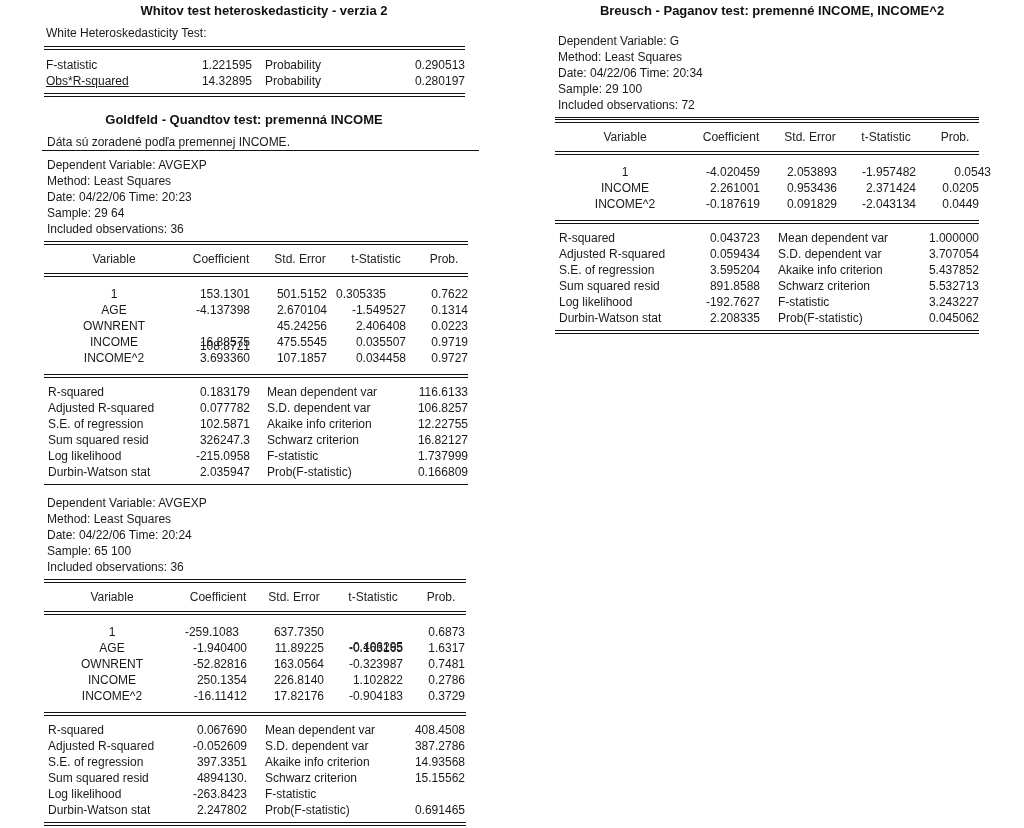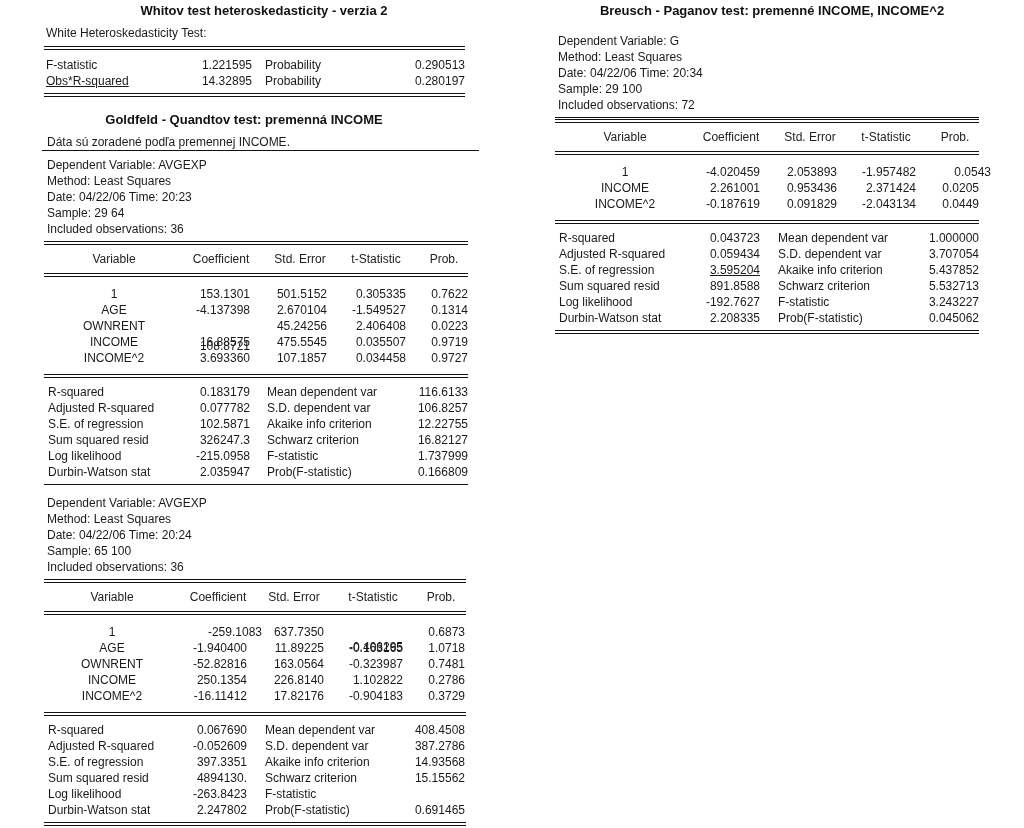--- a/index.html
+++ b/index.html
@@ -54,21 +54,21 @@
       <span class="cell c" style="left:132px; width:90px;">Coefficient</span>
       <span class="cell c" style="left:211px; width:90px;">Std. Error</span>
       <span class="cell c" style="left:287px; width:90px;">t-Statistic</span>
       <span class="cell c" style="left:355px; width:90px;">Prob.</span>
     </div>
     <div class="dline" style="left:44px; top:273px; width:424px;"></div>
     <div class="row" style="left:44px; top:286px; width:424px;">
       <span class="cell c" style="left:20px; width:100px;">1</span>
       <span class="cell r" style="left:116px; width:90px;">153.1301</span>
       <span class="cell r" style="left:193px; width:90px;">501.5152</span>
-      <span class="cell r" style="left:272px; width:90px;">0.305335</span>
+      <span class="cell r" style="left:272px; width:90px;text-align:center;">0.305335</span>
       <span class="cell r" style="left:334px; width:90px;">0.7622</span>
     </div>
     <div class="row" style="left:44px; top:302px; width:424px;">
       <span class="cell c" style="left:20px; width:100px;">AGE</span>
       <span class="cell r" style="left:116px; width:90px;">-4.137398</span>
       <span class="cell r" style="left:193px; width:90px;">2.670104</span>
       <span class="cell r" style="left:272px; width:90px;">-1.549527</span>
       <span class="cell r" style="left:334px; width:90px;">0.1314</span>
     </div>
     <div class="row" style="left:44px; top:318px; width:424px;">
@@ -141,31 +141,31 @@
     <div class="row hdr" style="left:44px; top:589px; width:422px;">
       <span class="cell c" style="left:23px; width:90px;">Variable</span>
       <span class="cell c" style="left:129px; width:90px;">Coefficient</span>
       <span class="cell c" style="left:205px; width:90px;">Std. Error</span>
       <span class="cell c" style="left:284px; width:90px;">t-Statistic</span>
       <span class="cell c" style="left:352px; width:90px;">Prob.</span>
     </div>
     <div class="dline" style="left:44px; top:611px; width:422px;"></div>
     <div class="row" style="left:44px; top:624px; width:422px;">
       <span class="cell c" style="left:18px; width:100px;">1</span>
-      <span class="cell r" style="left:128px; width:90px;">-259.1083</span>
+      <span class="cell r" style="left:105px; width:90px;">-259.1083</span>
       <span class="cell r" style="left:190px; width:90px;">637.7350</span>
       <span class="cell r" style="left:269px; width:90px;margin-top:15px;">-0.406295</span>
       <span class="cell r" style="left:331px; width:90px;">0.6873</span>
     </div>
     <div class="row" style="left:44px; top:640px; width:422px;">
       <span class="cell c" style="left:18px; width:100px;">AGE</span>
       <span class="cell r" style="left:113px; width:90px;">-1.940400</span>
       <span class="cell r" style="left:190px; width:90px;">11.89225</span>
       <span class="cell r" style="left:269px; width:90px;">-0.163165</span>
-      <span class="cell r" style="left:331px; width:90px;">1.0718</span>
+      <span class="cell r" style="left:331px; width:90px;">1.6317</span>
     </div>
     <div class="row" style="left:44px; top:656px; width:422px;">
       <span class="cell c" style="left:18px; width:100px;">OWNRENT</span>
       <span class="cell r" style="left:113px; width:90px;">-52.82816</span>
       <span class="cell r" style="left:190px; width:90px;">163.0564</span>
       <span class="cell r" style="left:269px; width:90px;">-0.323987</span>
       <span class="cell r" style="left:331px; width:90px;">0.7481</span>
     </div>
     <div class="row" style="left:44px; top:672px; width:422px;">
       <span class="cell c" style="left:18px; width:100px;">INCOME</span>
@@ -267,21 +267,21 @@
       <span class="cell r" style="left:334px; width:90px;">1.000000</span>
     </div>
     <div class="row" style="left:555px; top:246px; width:424px;">
       <span class="cell" style="left:4px;">Adjusted R-squared</span>
       <span class="cell r" style="left:115px; width:90px;">0.059434</span>
       <span class="cell" style="left:223px;">S.D. dependent var</span>
       <span class="cell r" style="left:334px; width:90px;">3.707054</span>
     </div>
     <div class="row" style="left:555px; top:262px; width:424px;">
       <span class="cell" style="left:4px;">S.E. of regression</span>
-      <span class="cell r" style="left:115px; width:90px;text-decoration:underline;">3.595204</span>
+      <span class="cell r" style="left:115px; width:90px;">3.595204</span>
       <span class="cell" style="left:223px;">Akaike info criterion</span>
       <span class="cell r" style="left:334px; width:90px;">5.437852</span>
     </div>
     <div class="row" style="left:555px; top:278px; width:424px;">
       <span class="cell" style="left:4px;">Sum squared resid</span>
       <span class="cell r" style="left:115px; width:90px;">891.8588</span>
       <span class="cell" style="left:223px;">Schwarz criterion</span>
       <span class="cell r" style="left:334px; width:90px;">5.532713</span>
     </div>
     <div class="row" style="left:555px; top:294px; width:424px;">

